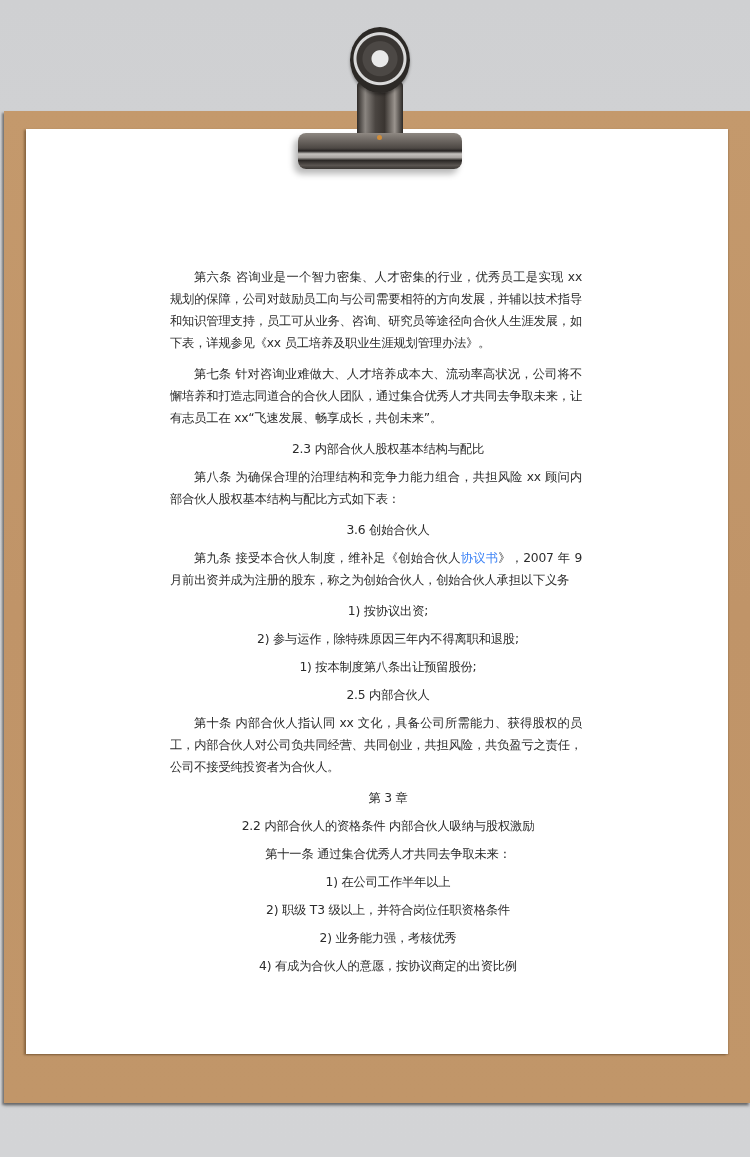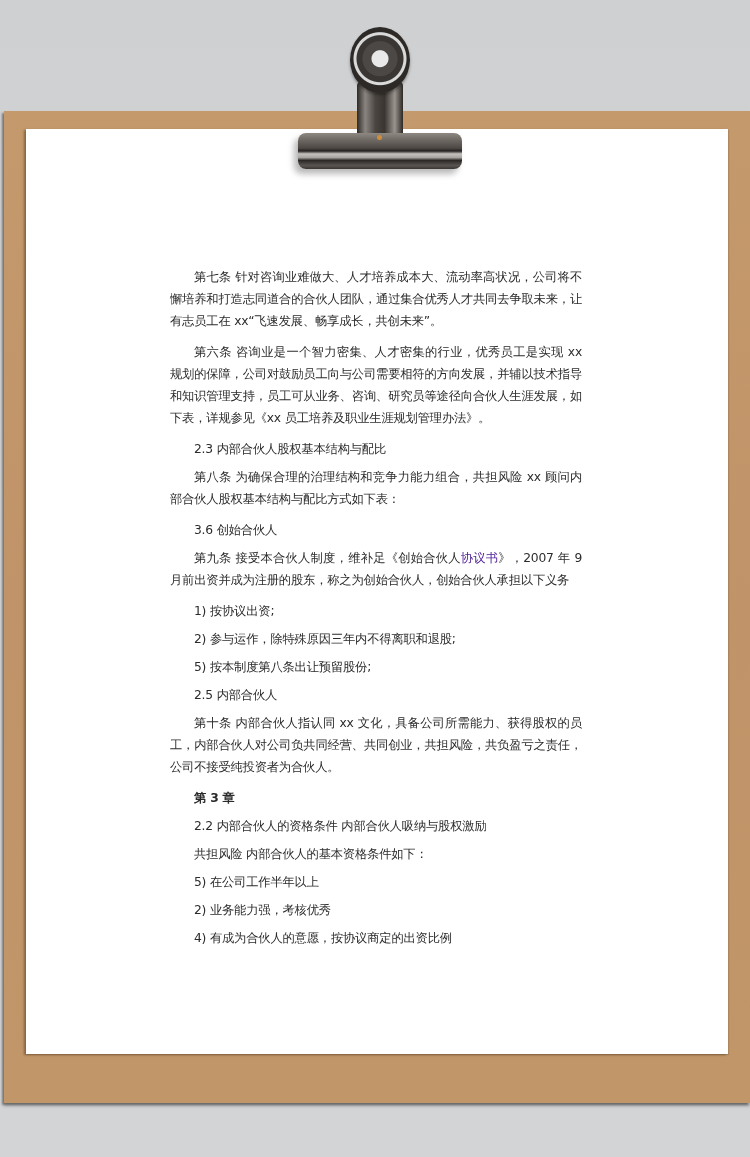--- a/index.html
+++ b/index.html
@@ -16,23 +16,23 @@
   .paper {
     position: absolute; left: 26px; top: 129px; width: 702px; height: 925px;
     background: #ffffff;
     box-shadow: -2px 1px 2px rgba(90,60,30,0.55), 1px 1px 1px rgba(120,90,60,0.25);
   }
   .content {
     position: absolute; left: 170px; top: 266px; width: 412px;
     color: #2b2b2b; font-size: 12.3px; letter-spacing: -0.2px;
   }
   .para { margin: 0 0 9px 0; line-height: 22px; text-indent: 24px; text-align: justify; }
-  .line { margin: 0 0 6px 0; line-height: 22px; padding-left: 24px; white-space: nowrap; }
-  .chapter { font-weight: bold; }
-  .faint { color: #4c1d95; }
+  .line { margin: 0 0 6px 0; line-height: 22px; padding-left: 24px; white-space: nowrap; text-align: center; }
+  .chapter { font-weight: normal; }
+  .faint { color: #3b82f6; }
 
   
   .clip { position: absolute; left: 0; top: 0; width: 750px; height: 180px; pointer-events: none; }
   .ring {
     position: absolute; left: 350px; top: 27px; width: 60px; height: 66px; border-radius: 50%;
     background: radial-gradient(circle at 50% 48%, #e9e9e9 0 8px, #4c4845 9px 17px, #3a3633 18px 23px, #d9d9d9 24px 26px, #2c2926 27px 30px);
     box-shadow: 0 2px 3px rgba(0,0,0,0.35);
   }
   .neck {
     position: absolute; left: 357px; top: 82px; width: 46px; height: 56px;
@@ -56,30 +56,31 @@
 <div class="paper"></div>
 
 <div class="clip">
   <div class="neck"></div>
   <div class="ring"></div>
   <div class="bar"></div>
   <div class="rivet"></div>
 </div>
 
 <div class="content">
+  <p class="para">第六条  咨询业是一个智力密集、人才密集的行业，优秀员工是实现 xx 规划的保障，公司对鼓励员工向与公司需要相符的方向发展，并辅以技术指导和知识管理支持，员工可从业务、咨询、研究员等途径向合伙人生涯发展，如下表，详规参见《xx 员工培养及职业生涯规划管理办法》。</p>
   <p class="para">第七条  针对咨询业难做大、人才培养成本大、流动率高状况，公司将不懈培养和打造志同道合的合伙人团队，通过集合优秀人才共同去争取未来，让有志员工在 xx“飞速发展、畅享成长，共创未来”。</p>
-  <p class="para">第六条  咨询业是一个智力密集、人才密集的行业，优秀员工是实现 xx 规划的保障，公司对鼓励员工向与公司需要相符的方向发展，并辅以技术指导和知识管理支持，员工可从业务、咨询、研究员等途径向合伙人生涯发展，如下表，详规参见《xx 员工培养及职业生涯规划管理办法》。</p>
   <p class="line">2.3  内部合伙人股权基本结构与配比</p>
   <p class="para">第八条  为确保合理的治理结构和竞争力能力组合，共担风险 xx 顾问内部合伙人股权基本结构与配比方式如下表：</p>
   <p class="line">3.6  创始合伙人</p>
   <p class="para"><span>第九条  接受本合伙人制度，维补足《创始合伙人</span><span class="faint">协议书</span><span>》，2007 年 9 月前出资并成为注册的股东，称之为创始合伙人，创始合伙人承担以下义务</span></p>
   <p class="line">1)  按协议出资;</p>
   <p class="line">2)  参与运作，除特殊原因三年内不得离职和退股;</p>
-  <p class="line">5)  按本制度第八条出让预留股份;</p>
+  <p class="line">1)  按本制度第八条出让预留股份;</p>
   <p class="line">2.5  内部合伙人</p>
   <p class="para">第十条  内部合伙人指认同 xx 文化，具备公司所需能力、获得股权的员工，内部合伙人对公司负共同经营、共同创业，共担风险，共负盈亏之责任，公司不接受纯投资者为合伙人。</p>
   <p class="line chapter">第 3 章</p>
   <p class="line">2.2  内部合伙人的资格条件  内部合伙人吸纳与股权激励</p>
-  <p class="line">共担风险  内部合伙人的基本资格条件如下：</p>
-  <p class="line">5)  在公司工作半年以上</p>
+  <p class="line">第十一条  通过集合优秀人才共同去争取未来：</p>
+  <p class="line">1)  在公司工作半年以上</p>
+  <p class="line">2)  职级 T3 级以上，并符合岗位任职资格条件</p>
   <p class="line">2)  业务能力强，考核优秀</p>
   <p class="line">4)  有成为合伙人的意愿，按协议商定的出资比例</p>
 </div>
 
 </body></html>

